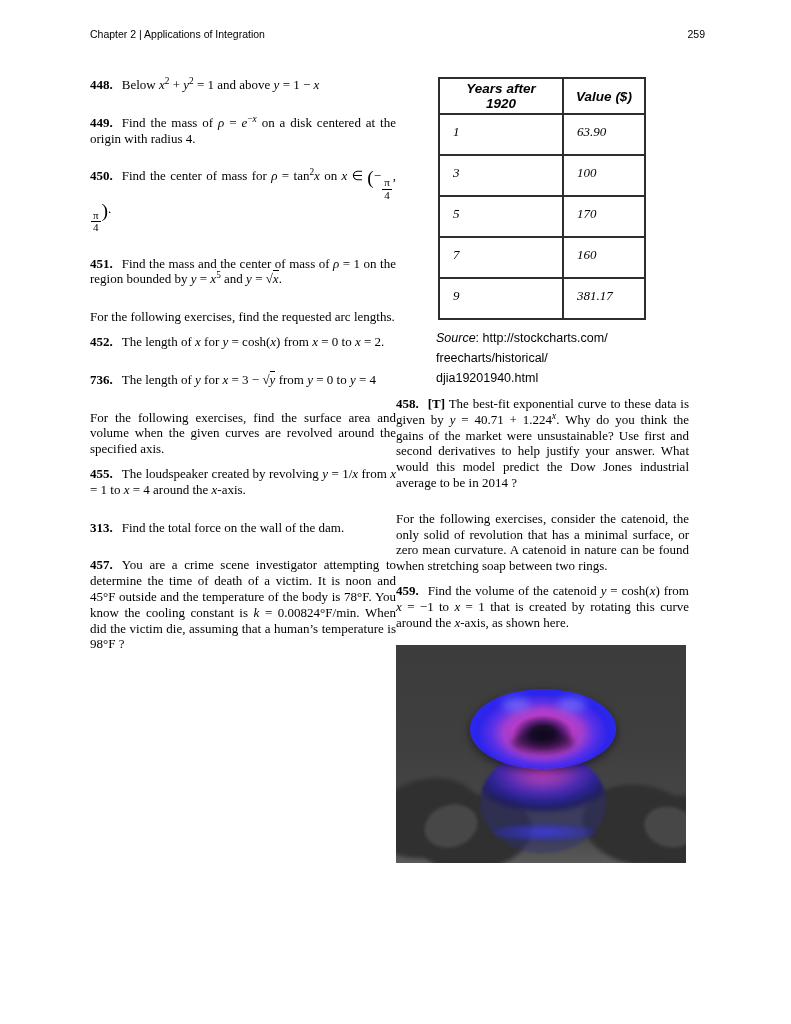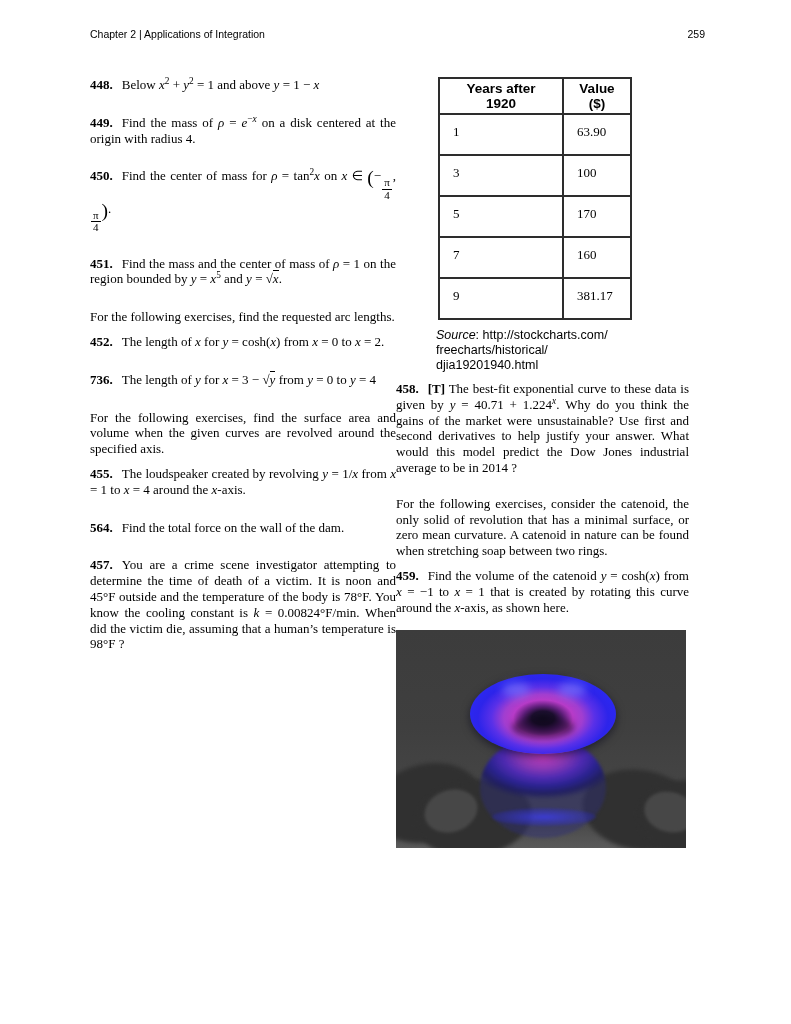--- a/index.html
+++ b/index.html
@@ -39,38 +39,39 @@
   .frac { display: inline-flex; flex-direction: column; text-align: center;
           vertical-align: -0.55em; font-size: 0.85em; line-height: 1.02; margin: 0 1px; }
   .fn { display: block; padding: 0 2px; }
   .fd { display: block; border-top: 1px solid #000; padding: 0 2px; }
   .bigp { font-size: 1.5em; line-height: 0; vertical-align: -0.18em; }
   .ov { border-top: 1px solid #000; }
   
   .dj-table {
     border-collapse: collapse; margin: 5px 0 8px 42px;
     font-size: 13px;
+    font-style: italic;
   }
   .dj-table th {
     font-family: "Liberation Sans", sans-serif;
     font-weight: bold; font-size: 13.5px;
     border: 2px solid #2d2d2d; height: 27px;
     text-align: center; padding: 2px 10px;
   }
   .dj-table td {
     border: 2px solid #2d2d2d; height: 41px;
     vertical-align: middle; padding: 0 8px 6px 13px;
     font-family: "Liberation Serif", serif;
   }
   .dj-table td.c1 { width: 124px; }
-  .dj-table td.c2 { width: 68px; }
+  .dj-table td.c2 { width: 82px; }
   
   .source {
     font-family: "Liberation Sans", sans-serif;
-    font-size: 12.5px; line-height: 15px;
+    font-size: 12.5px; line-height: 20px;
     margin: 0 0 8px 40px;
   }
   
   .figure {
     position: relative; width: 290px; height: 218px;
     margin: 10px 0 18px 0; overflow: hidden;
     background: linear-gradient(180deg,#3c3c3c 0%,#3f3f3f 45%,#454545 72%,#4b4b4b 90%,#5a5a5a 100%);
   }
   .figure div { position: absolute; }
   .sh   { background: #303030; border-radius: 50%; filter: blur(2px); }
@@ -131,21 +132,21 @@
             </span>, <span class="frac">
               <span class="fn">π</span>
               <span class="fd">4</span>
             </span><span class="bigp">)</span>.</span></p>
       <p class="ex"><b class="num">451.</b><span>Find the mass and the center of mass of <i>ρ</i> = 1 on the region bounded by <i>y</i> = <i>x</i><sup>5</sup> and <i>y</i> = √<span class="ov"><i>x</i></span>.</span></p>
       <p class="dir">For the following exercises, find the requested arc lengths.</p>
       <p class="ex"><b class="num">452.</b><span>The length of <i>x</i> for <i>y</i> = cosh(<i>x</i>) from <i>x</i> = 0 to <i>x</i> = 2.</span></p>
       <p class="ex"><b class="num">736.</b><span>The length of <i>y</i> for <i>x</i> = 3 − √<span class="ov"><i>y</i></span> from <i>y</i> = 0 to <i>y</i> = 4</span></p>
       <p class="dir">For the following exercises, find the surface area and volume when the given curves are revolved around the specified axis.</p>
       <p class="ex"><b class="num">455.</b><span>The loudspeaker created by revolving <i>y</i> = 1/<i>x</i> from <i>x</i> = 1 to <i>x</i> = 4 around the <i>x</i>-axis.</span></p>
-      <p class="ex"><b class="num">564.</b><span>Find the total force on the wall of the dam.</span></p>
+      <p class="ex"><b class="num">313.</b><span>Find the total force on the wall of the dam.</span></p>
       <p class="ex"><b class="num">457.</b><span>You are a crime scene investigator attempting to determine the time of death of a victim. It is noon and 45°F outside and the temperature of the body is 78°F. You know the cooling constant is <i>k</i> = 0.00824°F/min. When did the victim die, assuming that a human’s temperature is 98°F ?</span></p>
     </div>
 
     <div class="col-right">
 
       <table class="dj-table">
         <thead>
           <tr>
             <th>Years after 1920</th>
             <th>Value ($)</th>

